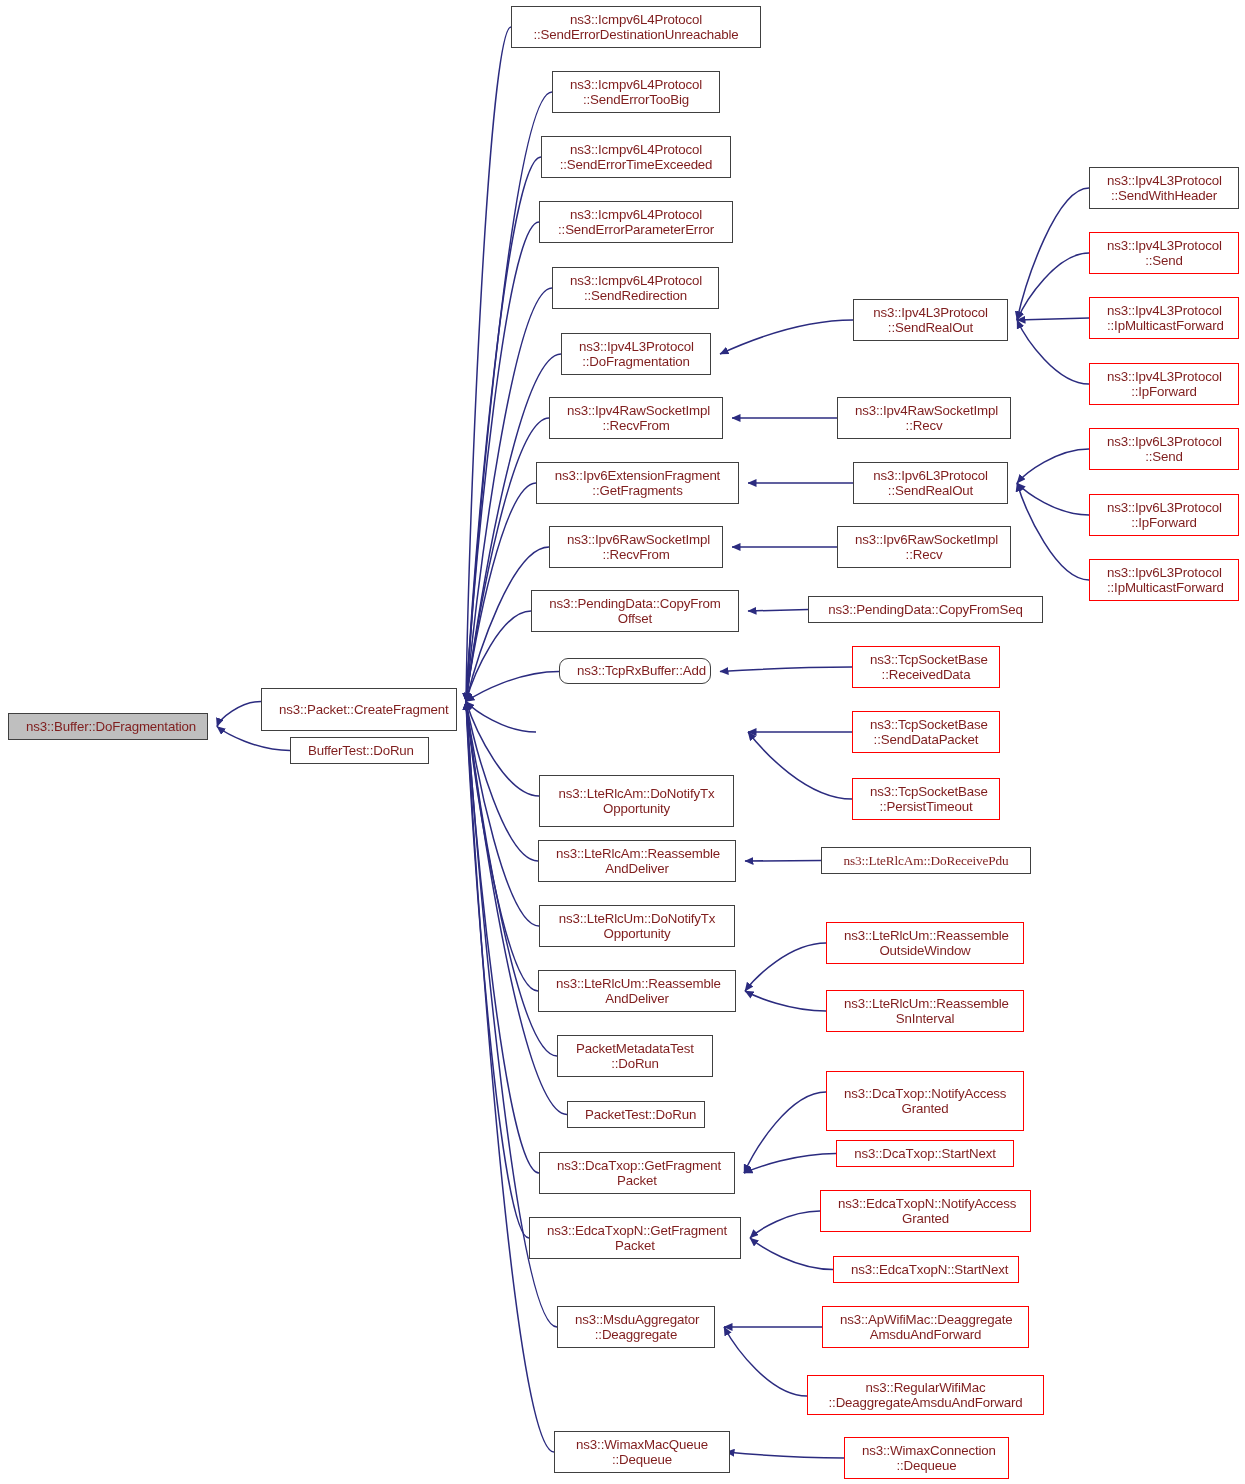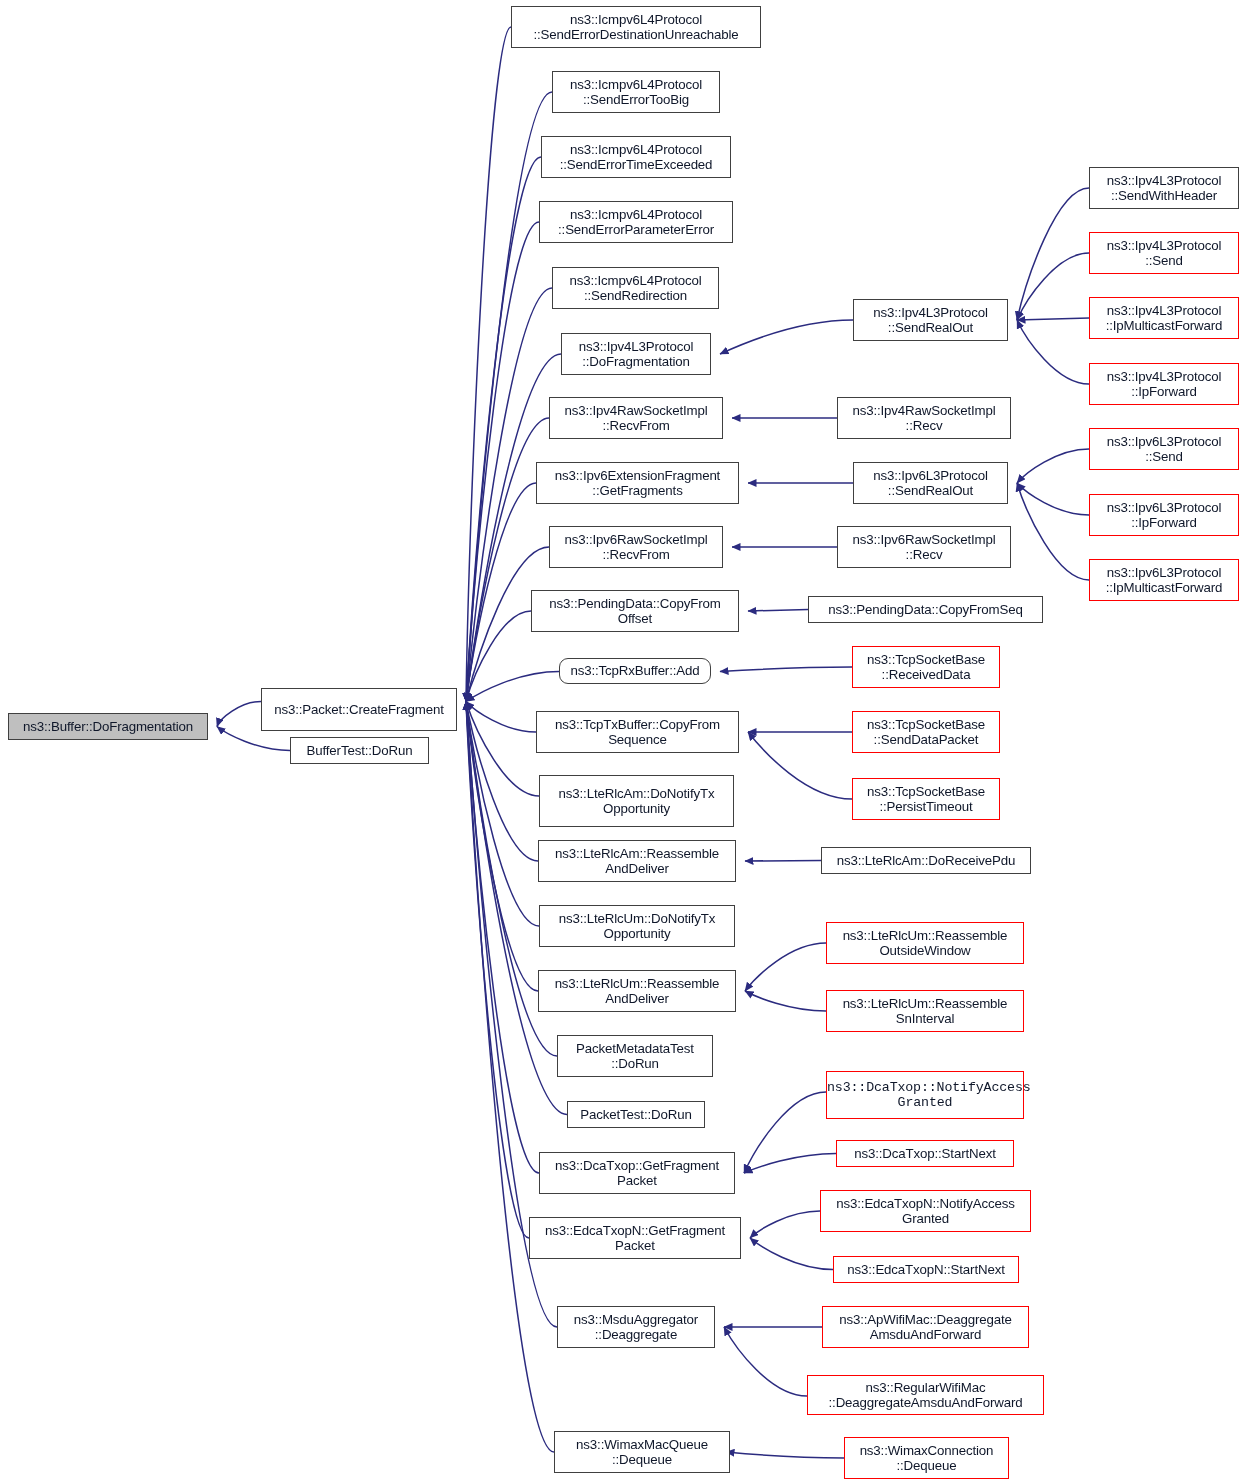--- a/index.html
+++ b/index.html
@@ -11,23 +11,23 @@
     position:absolute;
     box-sizing:border-box;
     display:flex;
     align-items:center;
     justify-content:flex-start;
     text-align:center;
     background:#ffffff;
     border:1px solid #404040;
     font-size:13.3px;
     line-height:15.5px;
-    color:#0f172a;
+    color:#7f1d1d;
     letter-spacing:-0.15px;
-    padding:1px 0;
+    padding:1px 17px;
     white-space:pre-line;
     z-index:5;
   }
   .node.red{border:1px solid #ff0000;}
   .node.current{background:#bfbfbf;border:1px solid #404040;}
   .node .lbl{display:block;width:100%;}
 </style>
 </head>
 <body>
 
@@ -105,22 +105,20 @@
 ::DoFragmentation</span></div>
     <div class="node" style="left: 549px; top: 397px; width: 174px; height: 42px;"><span class="lbl">ns3::Ipv4RawSocketImpl
 ::RecvFrom</span></div>
     <div class="node" style="left: 536px; top: 462px; width: 203px; height: 42px;"><span class="lbl">ns3::Ipv6ExtensionFragment
 ::GetFragments</span></div>
     <div class="node" style="left: 549px; top: 526px; width: 174px; height: 42px;"><span class="lbl">ns3::Ipv6RawSocketImpl
 ::RecvFrom</span></div>
     <div class="node" style="left: 531px; top: 590px; width: 208px; height: 42px;"><span class="lbl">ns3::PendingData::CopyFrom
 Offset</span></div>
     <div class="node" style="left: 559px; top: 658px; width: 152px; height: 26px; border-radius: 9px;"><span class="lbl">ns3::TcpRxBuffer::Add</span></div>
-    <div class="node" style="left: 536px; top: 711px; width: 203px; height: 42px;"><span class="lbl">ns3::TcpTxBuffer::CopyFrom
-Sequence</span></div>
     <div class="node" style="left: 539px; top: 775px; width: 195px; height: 52px;"><span class="lbl">ns3::LteRlcAm::DoNotifyTx
 Opportunity</span></div>
     <div class="node" style="left: 538px; top: 840px; width: 198px; height: 42px;"><span class="lbl">ns3::LteRlcAm::Reassemble
 AndDeliver</span></div>
     <div class="node" style="left: 539px; top: 905px; width: 196px; height: 42px;"><span class="lbl">ns3::LteRlcUm::DoNotifyTx
 Opportunity</span></div>
     <div class="node" style="left: 538px; top: 970px; width: 198px; height: 42px;"><span class="lbl">ns3::LteRlcUm::Reassemble
 AndDeliver</span></div>
     <div class="node" style="left: 557px; top: 1035px; width: 156px; height: 42px;"><span class="lbl">PacketMetadataTest
 ::DoRun</span></div>
@@ -141,26 +139,26 @@
 ::SendRealOut</span></div>
     <div class="node" style="left: 837px; top: 526px; width: 174px; height: 42px;"><span class="lbl">ns3::Ipv6RawSocketImpl
 ::Recv</span></div>
     <div class="node" style="left: 808px; top: 596px; width: 235px; height: 27px;"><span class="lbl">ns3::PendingData::CopyFromSeq</span></div>
     <div class="node red" style="left: 852px; top: 646px; width: 148px; height: 42px;"><span class="lbl">ns3::TcpSocketBase
 ::ReceivedData</span></div>
     <div class="node red" style="left: 852px; top: 711px; width: 148px; height: 42px;"><span class="lbl">ns3::TcpSocketBase
 ::SendDataPacket</span></div>
     <div class="node red" style="left: 852px; top: 778px; width: 148px; height: 42px;"><span class="lbl">ns3::TcpSocketBase
 ::PersistTimeout</span></div>
-    <div class="node" style="left: 821px; top: 847px; width: 210px; height: 27px;"><span class="lbl">ns3::LteRlcAm::DoReceivePdu</span></div>
+    <div class="node" style="left: 821px; top: 847px; width: 210px; height: 27px; font-family: Liberation Serif, serif;"><span class="lbl">ns3::LteRlcAm::DoReceivePdu</span></div>
     <div class="node red" style="left: 826px; top: 922px; width: 198px; height: 42px;"><span class="lbl">ns3::LteRlcUm::Reassemble
 OutsideWindow</span></div>
     <div class="node red" style="left: 826px; top: 990px; width: 198px; height: 42px;"><span class="lbl">ns3::LteRlcUm::Reassemble
 SnInterval</span></div>
-    <div class="node red" style="left: 826px; top: 1071px; width: 198px; height: 48px; font-family: Liberation Mono, monospace;"><span class="lbl">ns3::DcaTxop::NotifyAccess
+    <div class="node red" style="left: 826px; top: 1071px; width: 198px; height: 60px;"><span class="lbl">ns3::DcaTxop::NotifyAccess
 Granted</span></div>
     <div class="node red" style="left: 836px; top: 1140px; width: 178px; height: 27px;"><span class="lbl">ns3::DcaTxop::StartNext</span></div>
     <div class="node red" style="left: 820px; top: 1190px; width: 211px; height: 42px;"><span class="lbl">ns3::EdcaTxopN::NotifyAccess
 Granted</span></div>
     <div class="node red" style="left: 833px; top: 1256px; width: 186px; height: 27px;"><span class="lbl">ns3::EdcaTxopN::StartNext</span></div>
     <div class="node red" style="left: 822px; top: 1306px; width: 207px; height: 42px;"><span class="lbl">ns3::ApWifiMac::Deaggregate
 AmsduAndForward</span></div>
     <div class="node red" style="left: 807px; top: 1375px; width: 237px; height: 40px;"><span class="lbl">ns3::RegularWifiMac
 ::DeaggregateAmsduAndForward</span></div>
     <div class="node red" style="left: 844px; top: 1437px; width: 165px; height: 42px;"><span class="lbl">ns3::WimaxConnection

